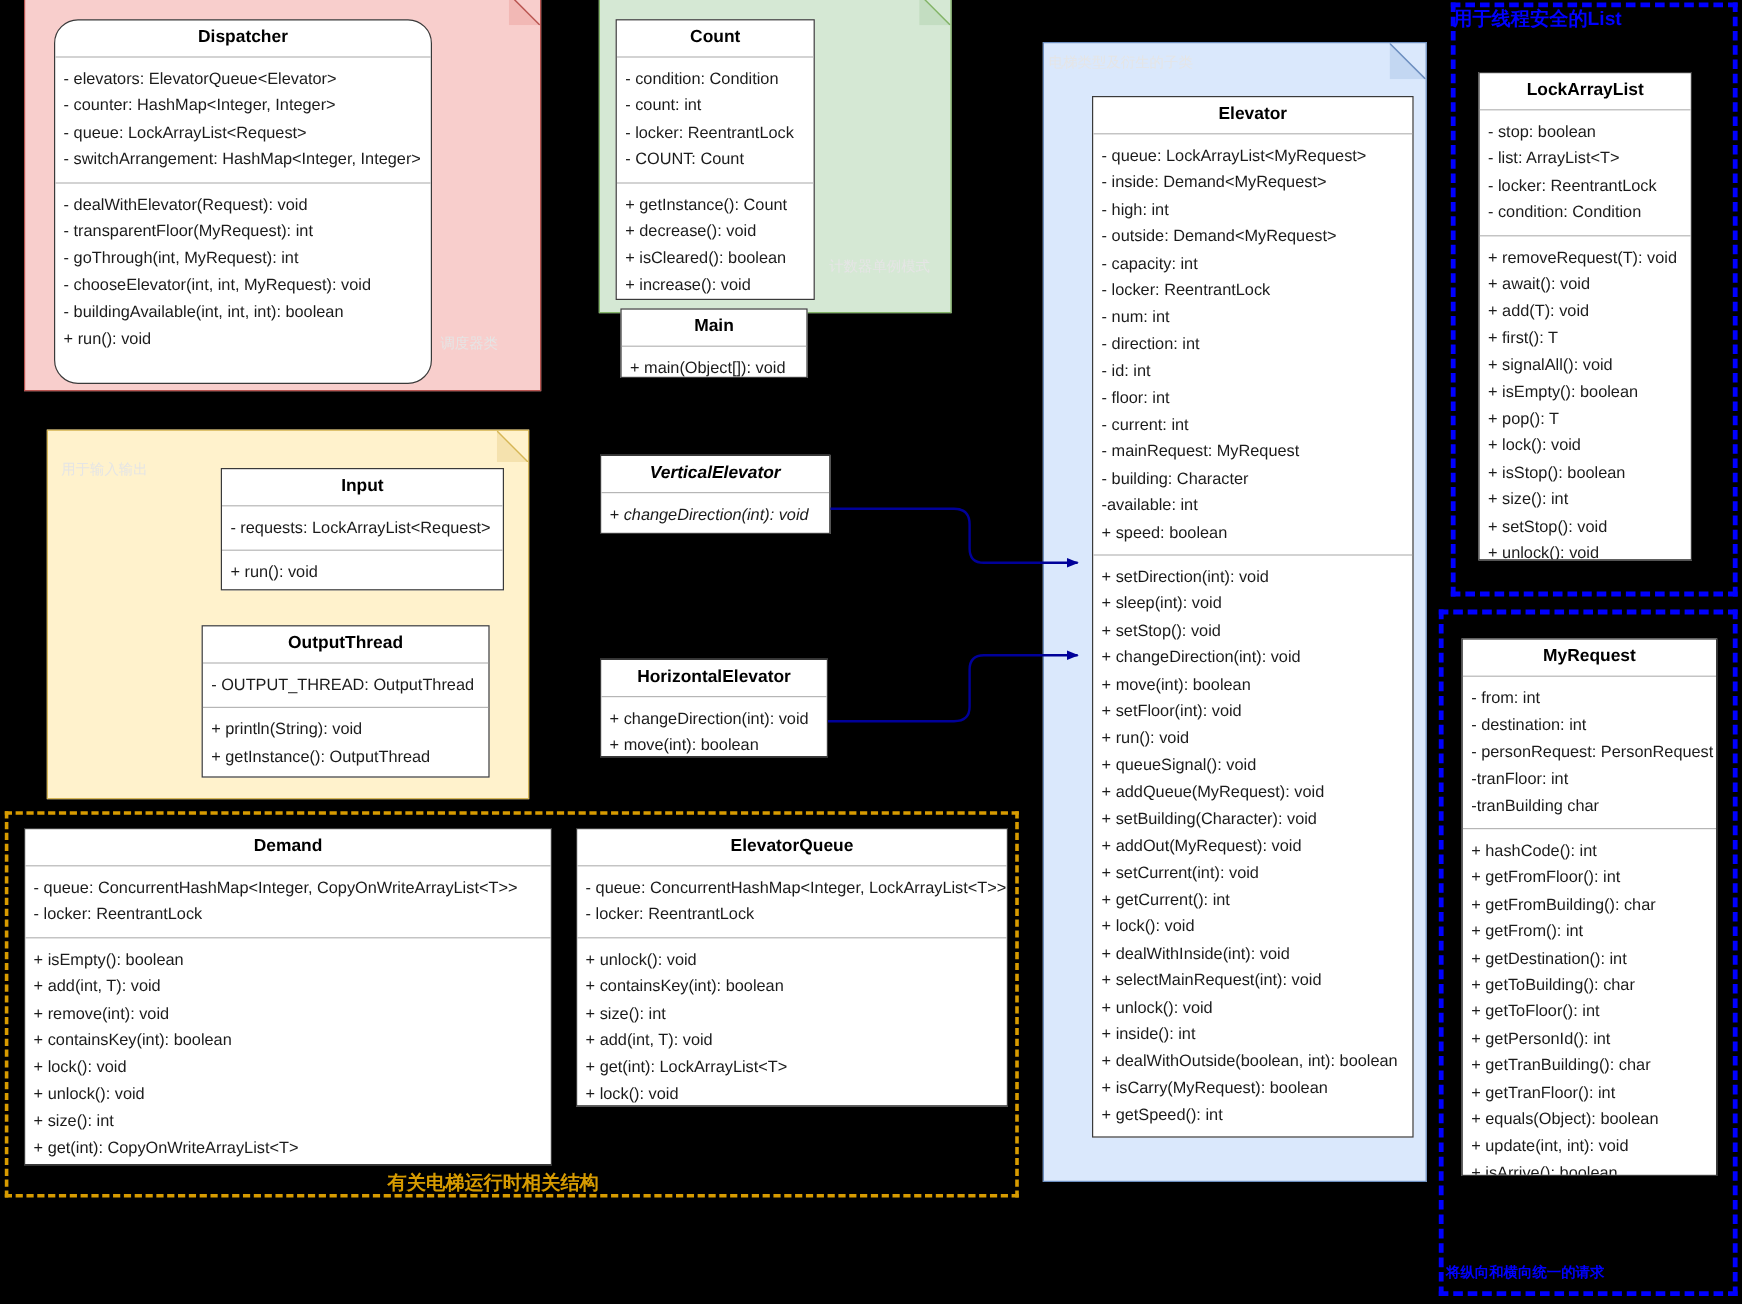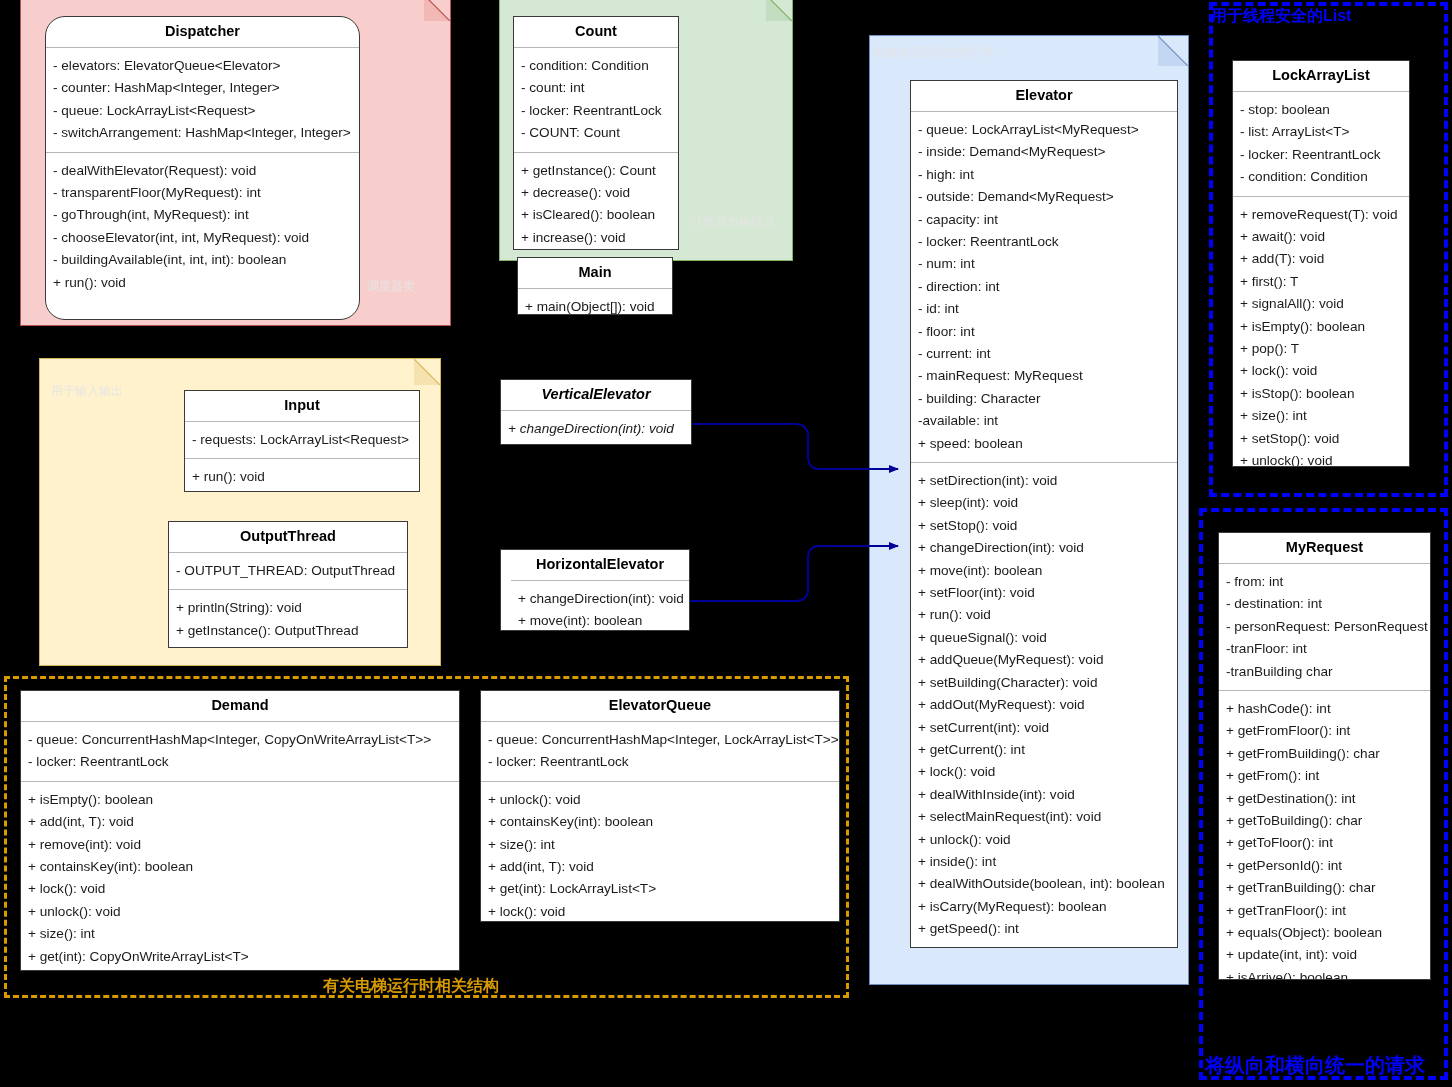--- a/index.html
+++ b/index.html
@@ -121,21 +121,21 @@
   </div>
 
   <div class="umlbox" style="left:500px;top:379px;width:192px;height:66px;font-style:italic;">
     <div class="uml-title">VerticalElevator</div>
     <div class="uml-sec">
       <div class="uml-row">+ changeDirection(int): void</div>
       <div class="uml-row">+ move(int): boolean</div>
     </div>
   </div>
 
-  <div class="umlbox" style="left:500px;top:549px;width:190px;height:82px;padding-left:10px;">
+  <div class="umlbox" style="left:500px;top:549px;width:190px;height:82px;">
     <div class="uml-title">HorizontalElevator</div>
     <div class="uml-sec">
       <div class="uml-row">+ changeDirection(int): void</div>
       <div class="uml-row">+ move(int): boolean</div>
     </div>
   </div>
 
   <div class="group note" style="left:869px;top:35px;width:320px;height:950px;background:#dae8fc;border-color:#6c8ebf;">
     <svg class="note-fold" width="30" height="30" viewBox="0 0 30 30">
       <path d="M0 0 L30 30 L0 30 Z" fill="#c3d7f2" stroke="none"></path>
@@ -246,21 +246,21 @@
       <div class="uml-row">+ pop(): T</div>
       <div class="uml-row">+ lock(): void</div>
       <div class="uml-row">+ isStop(): boolean</div>
       <div class="uml-row">+ size(): int</div>
       <div class="uml-row">+ setStop(): void</div>
       <div class="uml-row">+ unlock(): void</div>
     </div>
   </div>
 
   <div class="group dashed" style="left:1199px;top:508px;width:249px;height:572px;border:4px dashed #0000ff;"></div>
-  <div class="group-label" style="left:1205px;top:1052px;color:#0000ff;font-weight:bold;font-size:20px;">将纵向和横向统一的请求</div>
+  <div class="group-label" style="left:1205px;top:1052px;color:#0000ff;font-weight:bold;font-size:12px;">将纵向和横向统一的请求</div>
 
   <div class="umlbox" style="left:1218px;top:532px;width:213px;height:448px;">
     <div class="uml-title">MyRequest</div>
     <div class="uml-sec">
       <div class="uml-row">- from: int</div>
       <div class="uml-row">- destination: int</div>
       <div class="uml-row">- personRequest: PersonRequest</div>
       <div class="uml-row">-tranFloor: int</div>
       <div class="uml-row">-tranBuilding  char</div>
     </div>

